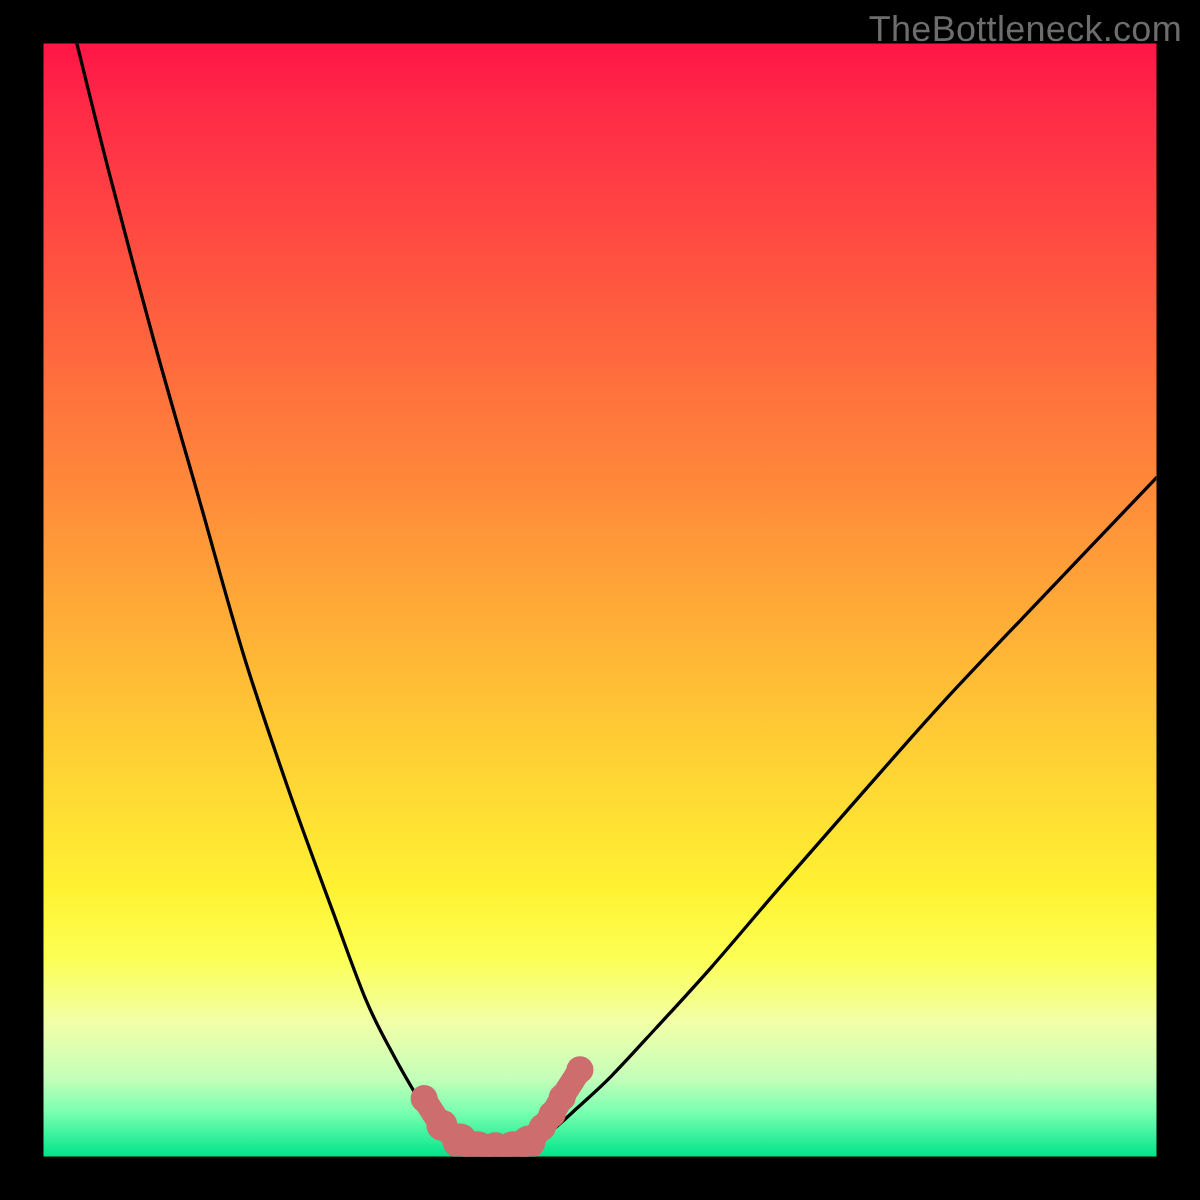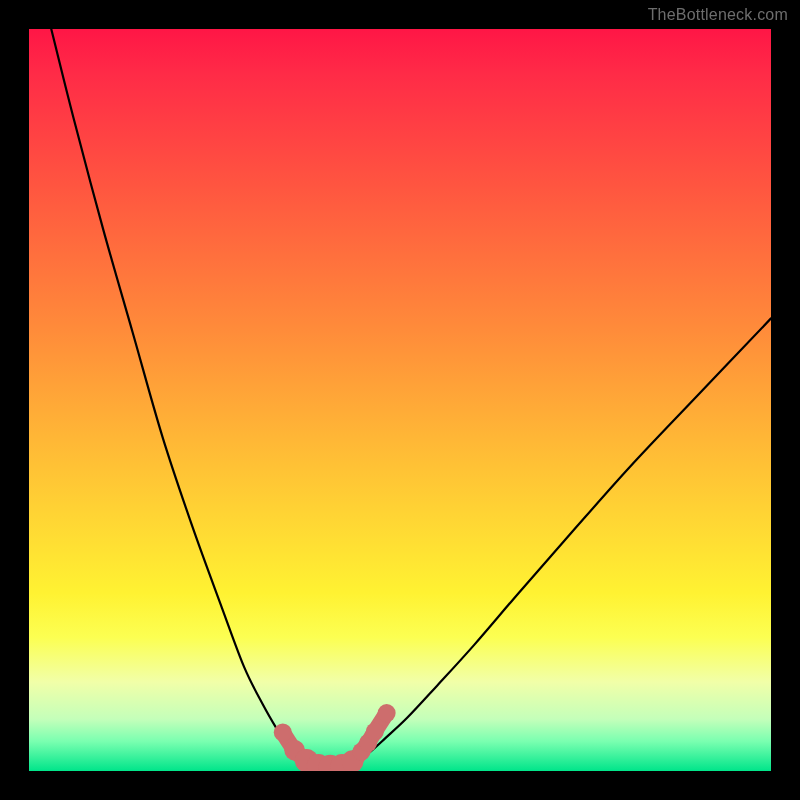--- a/index.html
+++ b/index.html
@@ -37,21 +37,21 @@
       #c4ffba 93%,
       #7affb0 96%,
       #00e58a 100%
     );
   }
   .watermark {
     position: absolute;
     top: 6px;
     right: 12px;
     color: #6d6d6d;
-    font-size: 16px;
+    font-size: 24px;
     font-weight: 400;
     letter-spacing: 0.2px;
     user-select: none;
   }
   svg.curves {
     position: absolute;
     left: 0;
     top: 0;
     width: 742px;
     height: 742px;

